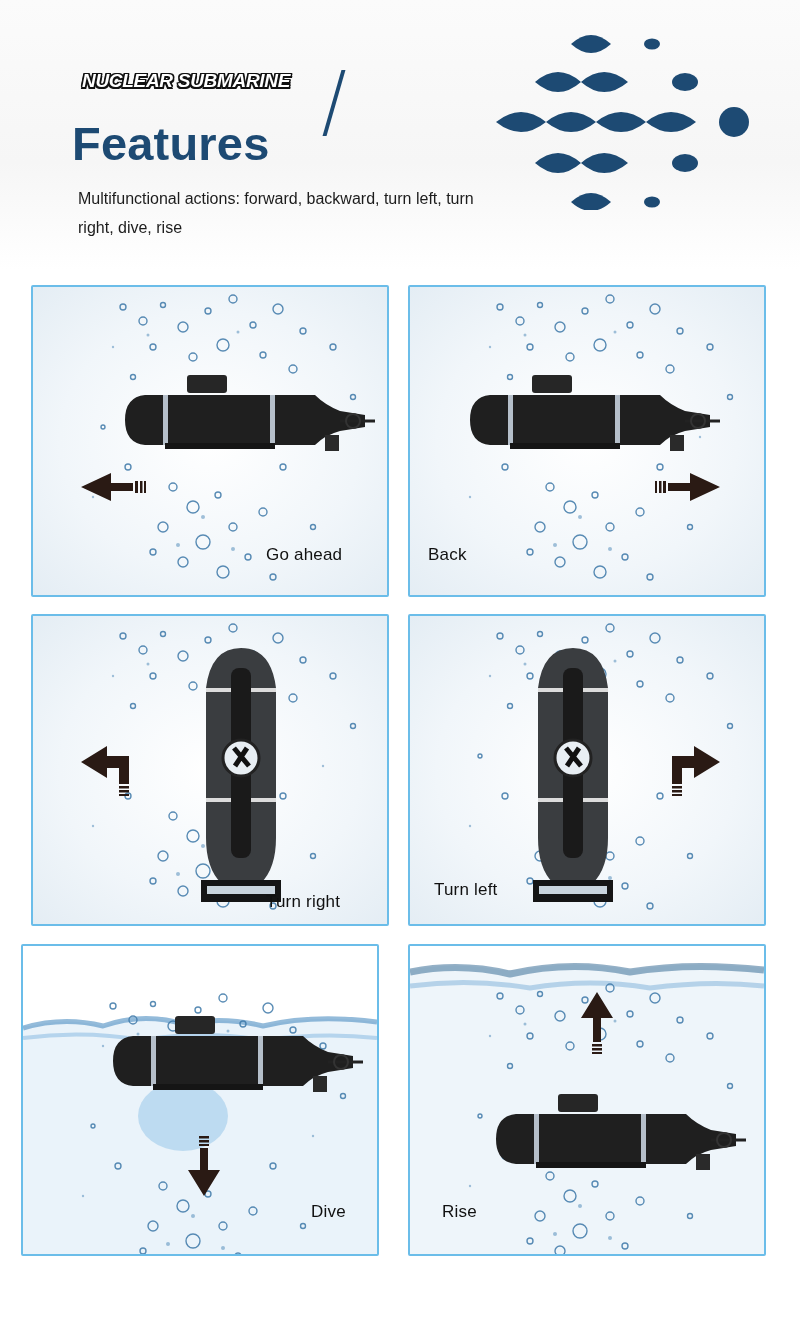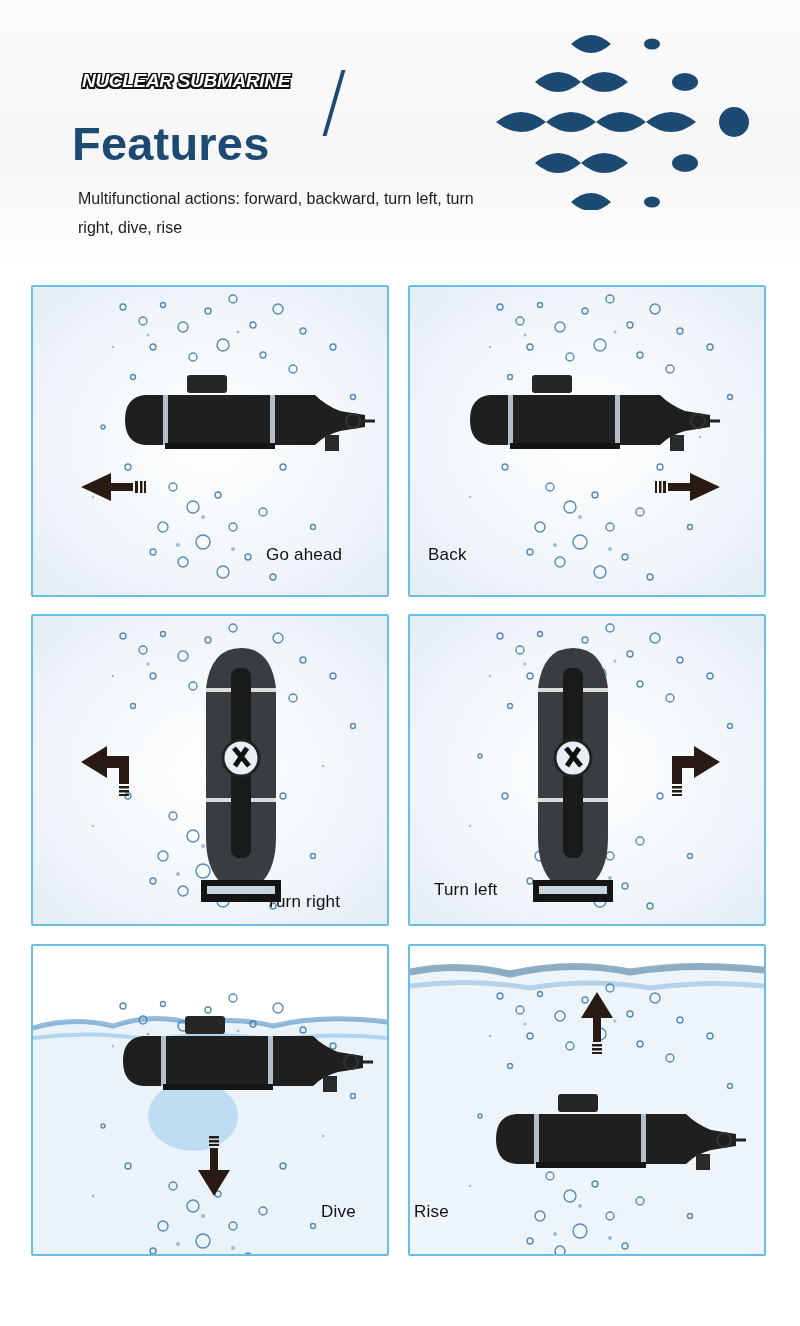--- a/index.html
+++ b/index.html
@@ -172,21 +172,21 @@
     <g fill="#2a1a14">
       <path d="M310 146 L284 130 L284 140 L262 140 L262 168 L272 168 L272 152 L284 152 L284 162 Z"></path>
       <rect x="262" y="170" width="10" height="2.5"></rect>
         <rect x="262" y="174" width="10" height="2.5"></rect>
         <rect x="262" y="178" width="10" height="2"></rect>
     </g>
   </svg>
   <div class="label" style="left:24px;top:264px;">Turn left</div>
 </div>
 
-<div class="panel" style="left:31px;top:944px;">
+<div class="panel" style="left:21px;top:944px;">
   <svg class="scene" viewBox="0 0 354 308">
     <rect x="0" y="0" width="354" height="80" fill="#ffffff"></rect>
     <path d="M0 82 Q40 70 80 80 Q120 66 160 78 Q200 70 240 80 Q290 68 354 76 L354 308 L0 308 Z" fill="#eaf3fa"></path>
     <path d="M0 82 Q40 70 80 80 Q120 66 160 78 Q200 70 240 80 Q290 68 354 76" fill="none" stroke="#4d8ec2" stroke-width="5" opacity="0.6"></path>
     <path d="M0 92 Q60 84 120 94 Q180 84 240 94 Q300 86 354 92" fill="none" stroke="#7fb6e0" stroke-width="4" opacity="0.5"></path>
     <g transform="translate(0,40)">
         <use href="#bubbles"></use>
       </g>
     <ellipse cx="160" cy="170" rx="45" ry="35" fill="#6aaee0" opacity="0.35"></ellipse>
     <g transform="translate(90,70)">
@@ -214,14 +214,14 @@
     <g transform="translate(86,148)">
         <use href="#sub-side"></use>
       </g>
     <g fill="#2a1a14">
       <path d="M187 46 L203 72 L191 72 L191 96 L183 96 L183 72 L171 72 Z"></path>
       <rect x="182" y="98" width="10" height="2.5"></rect>
         <rect x="182" y="102" width="10" height="2.5"></rect>
         <rect x="182" y="106" width="10" height="2"></rect>
     </g>
   </svg>
-  <div class="label" style="left:4px;top:256px;">Rise</div>
+  <div class="label" style="left:32px;top:256px;">Rise</div>
 </div>
 
 </body></html>

